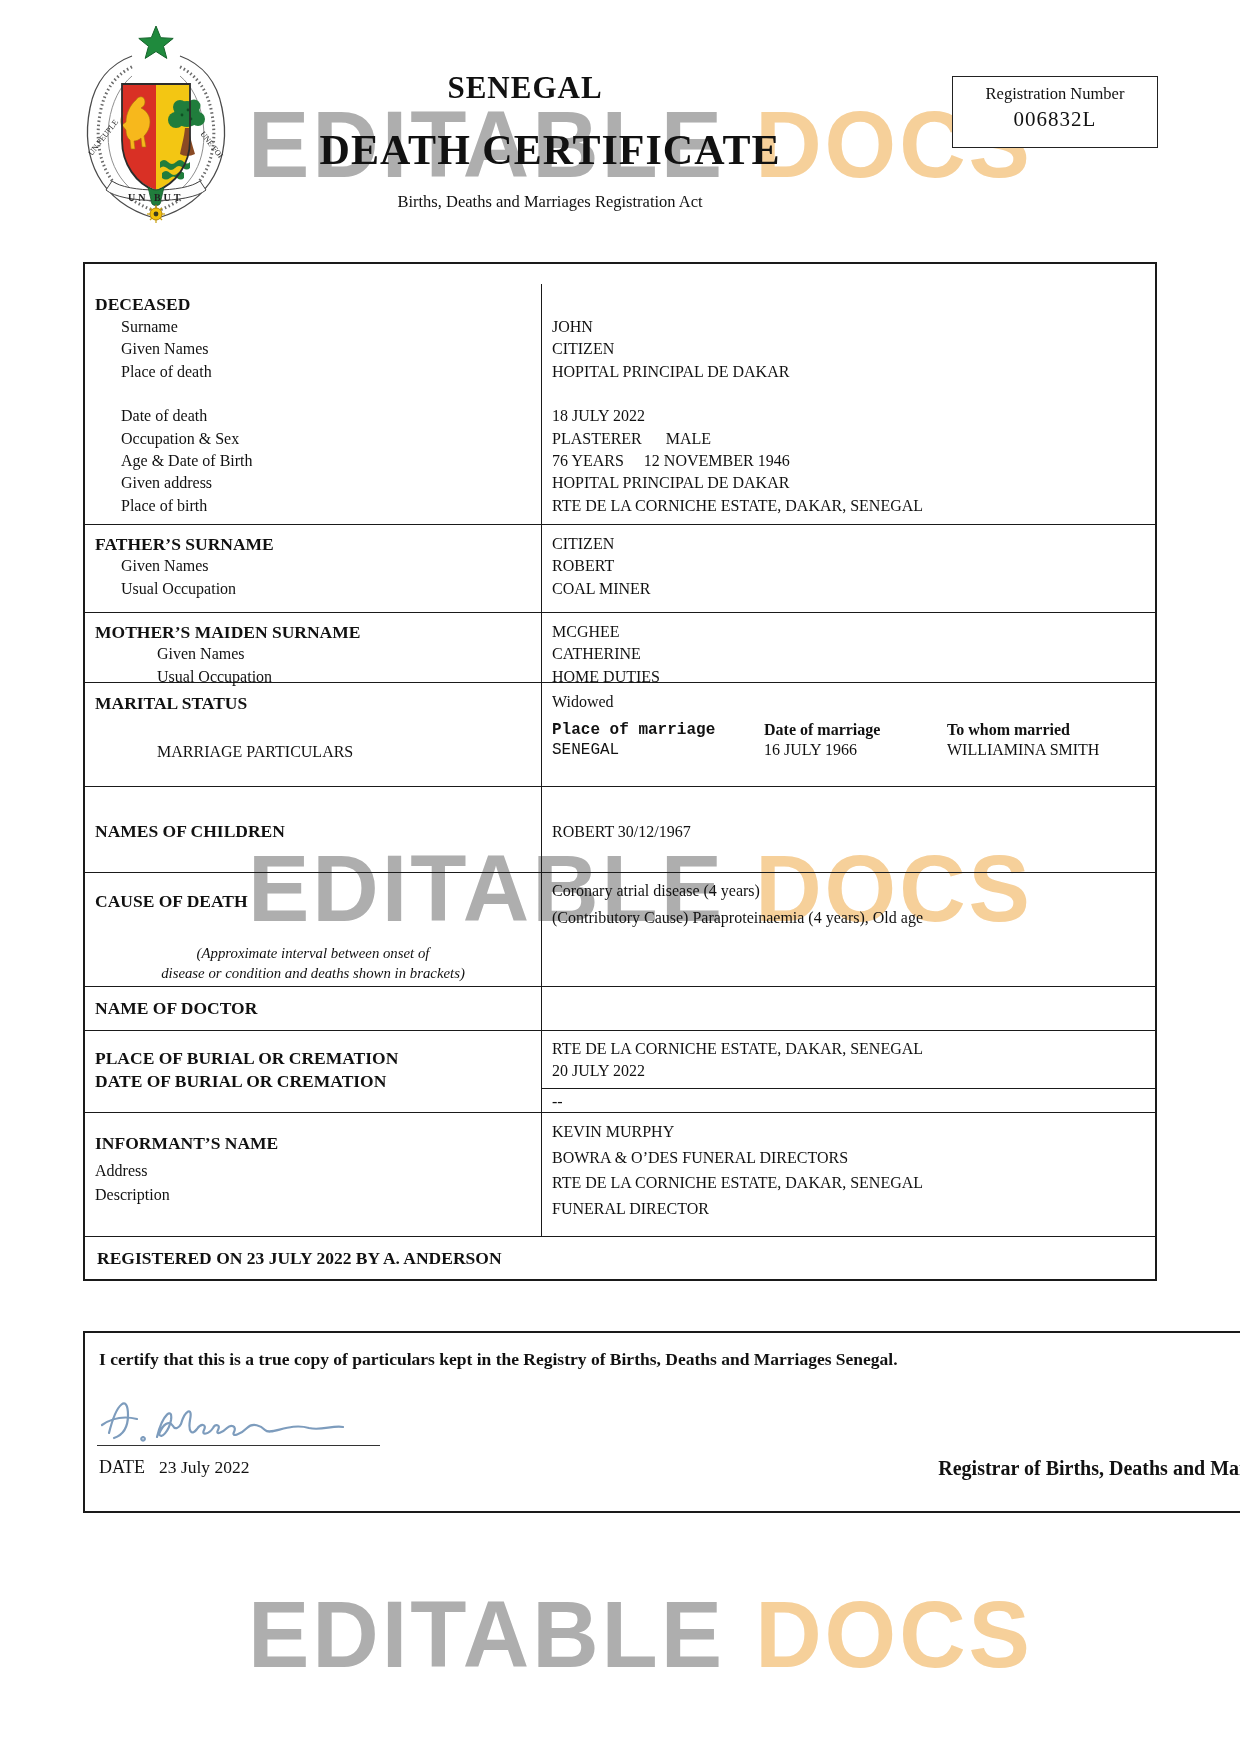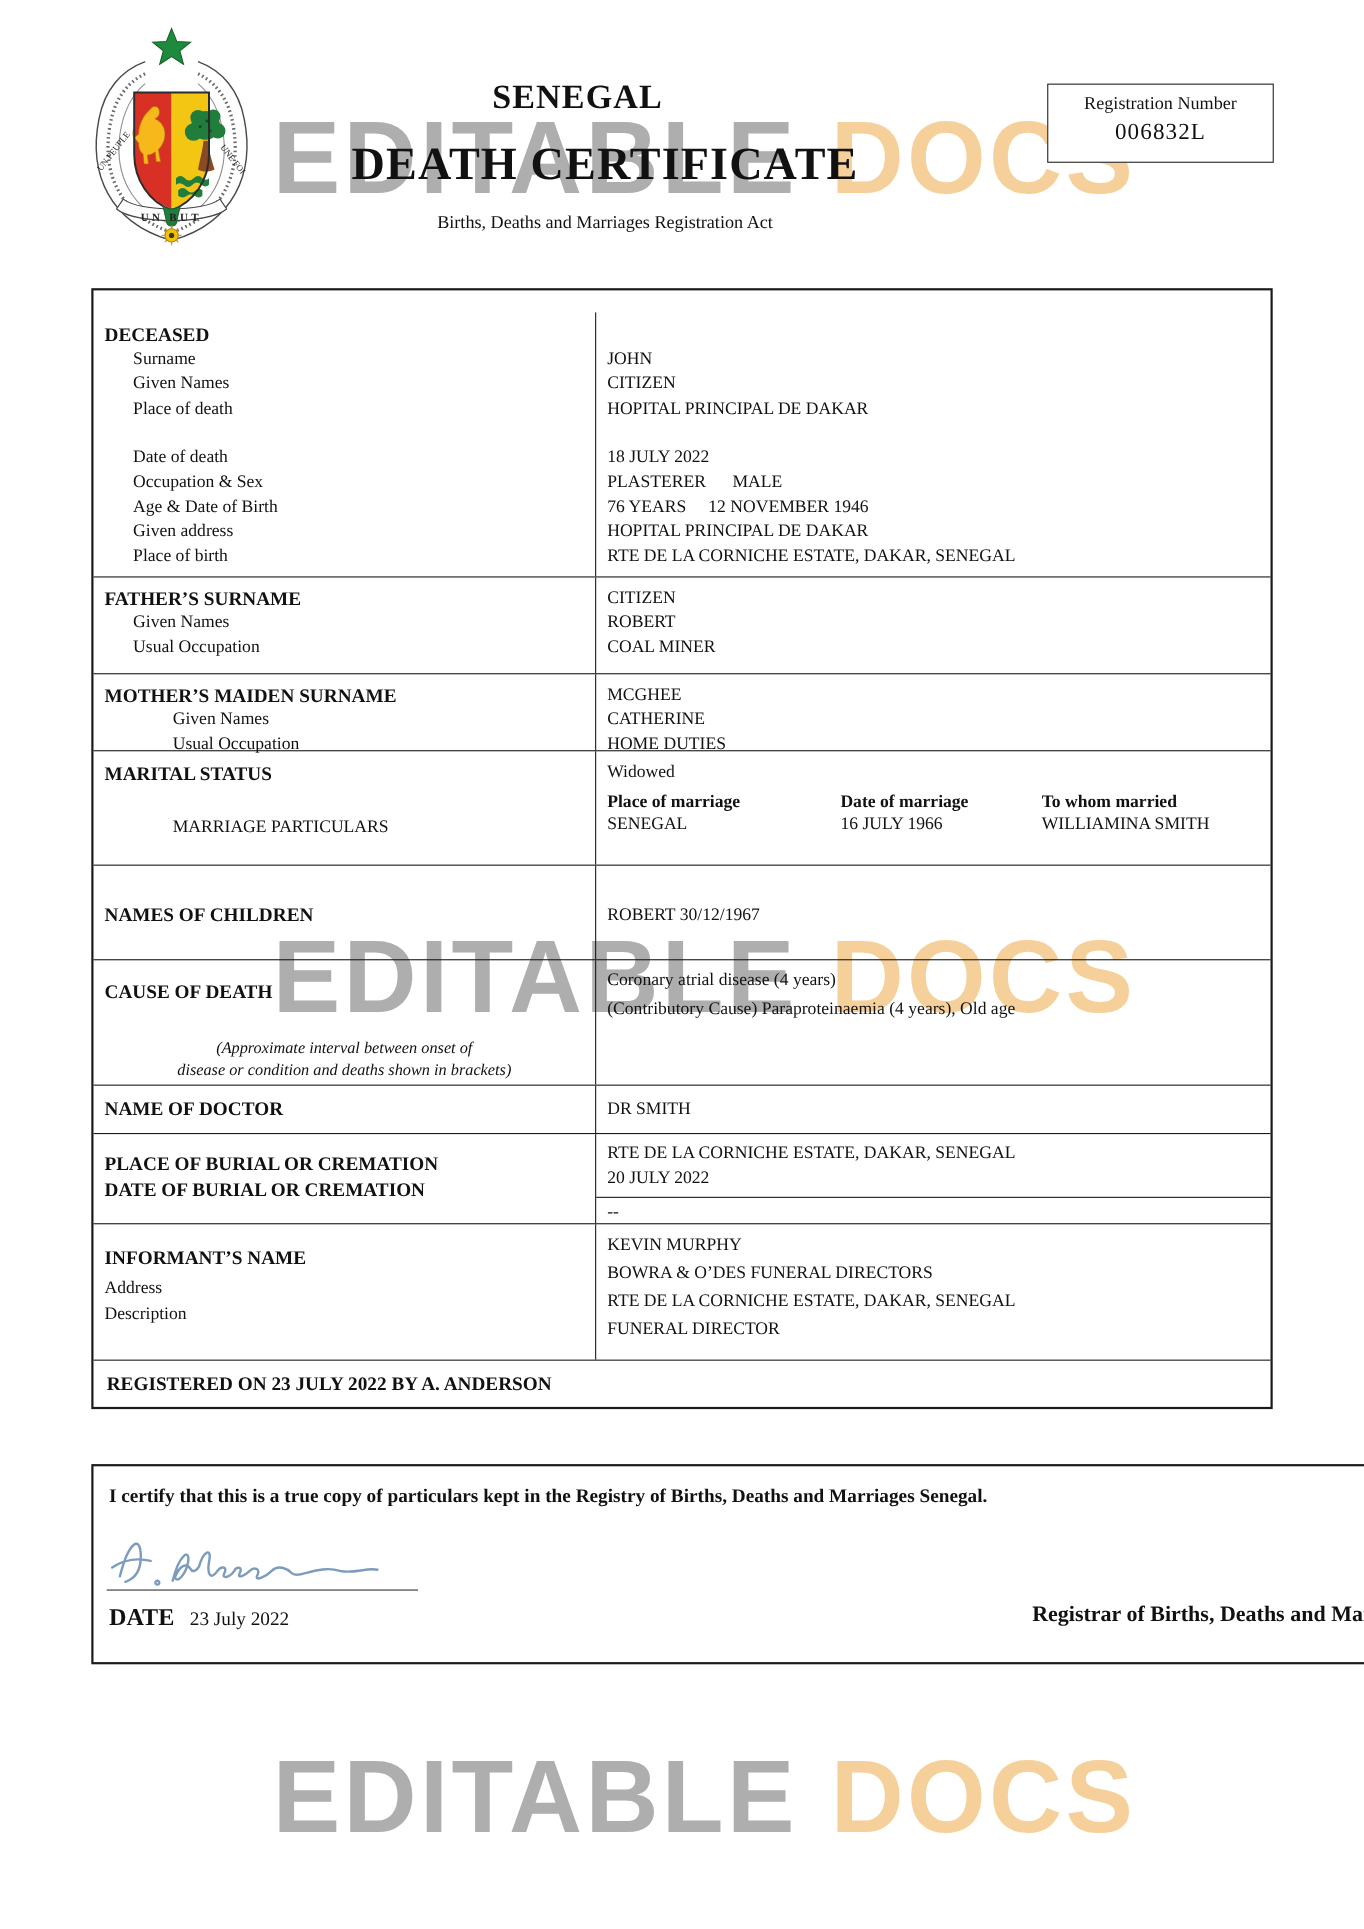--- a/index.html
+++ b/index.html
@@ -40,36 +40,36 @@
   .lc { width:457px; border-right:1.4px solid #1a1a1a; padding:8px 10px 0 10px; }
   .rc { flex:1; padding:8px 12px 0 10px; }
   .heading { font-weight:bold; font-size:17.5px; line-height:24px; }
   .fline { font-size:16px; line-height:22.4px; }
   .indent1 { padding-left:26px; }
   .indent2 { padding-left:62px; }
   .gap-top { margin-top:22px; }
   .val { font-size:16px; line-height:22.4px; }
   .mini-head { font-weight:bold; font-size:16px; }
   .mcols { display:flex; margin-top:8px; }
-  .mcol1 { width:212px; } .mcol2 { width:183px; } .mcol3 { flex:1; }
+  .mcol1 { width:212px;font-family:Liberation Mono, monospace; } .mcol2 { width:183px; } .mcol3 { flex:1; }
   .cause-note { font-style:italic; font-size:14.8px; text-align:center;
     margin:30px auto 0 auto; width:400px; line-height:20px; }
   .cause-line { font-size:16px; line-height:27px; }
   .sub-split { border-bottom:1.4px solid #1a1a1a; height:58px; }
   .registered-row { padding:11px 0 10px 12px; font-weight:bold; font-size:17.5px; }
   
   .certify-box { position:absolute; left:83px; top:1331px; width:1234px; height:182px;
     border:2px solid #1a1a1a; background:transparent; }
   .certify-statement { font-weight:bold; font-size:17.5px; margin:16px 14px 0 14px; }
   .sig-wrap { position:absolute; left:12px; top:52px; width:300px; height:62px; }
   .sig-underline { position:absolute; left:12px; top:112px; width:283px;
     border-top:1.6px solid #333; }
   .certify-footer { position:absolute; left:0; top:124px; width:100%;
     display:flex; justify-content:space-between; padding:0 16px 0 14px; }
-  .date-label { font-weight:bold; font-size:22px; }
+  .date-label { font-weight:normal; font-size:18px; }
   .date-value { font-size:17.5px; margin-left:14px; }
   .registrar-title { font-weight:bold; font-size:20px; }
 </style>
 </head>
 <body>
 
 <div class="page">
 
   <div class="wm" style="top:92px;">
     <span class="wm-gray">EDITABLE</span><span class="wm-orange">DOCS</span>
@@ -249,23 +249,20 @@
         <div class="rc" style="padding-top:4px;">
           <div class="cause-line">Coronary atrial disease (4 years)</div>
           <div class="cause-line">(Contributory Cause) Paraproteinaemia (4 years), Old age</div>
         </div>
       </div>
 
       <div class="trow" style="height:44px;">
         <div class="lc" style="padding-top:9px;">
           <div class="heading">NAME OF DOCTOR</div>
         </div>
-        <div class="rc" style="padding-top:11px;">
-          <div class="val">DR SMITH</div>
-        </div>
       </div>
 
       <div class="trow" style="height:82px;">
         <div class="lc" style="padding-top:16px;">
           <div class="heading" style="line-height:23px;">PLACE OF BURIAL OR CREMATION</div>
           <div class="heading" style="line-height:23px;">DATE OF BURIAL OR CREMATION</div>
         </div>
         <div class="rc" style="padding:0;">
           <div class="sub-split" style="padding:7px 12px 0 10px;">
             <div class="val" style="line-height:21.5px;">RTE DE LA CORNICHE ESTATE, DAKAR, SENEGAL</div>

